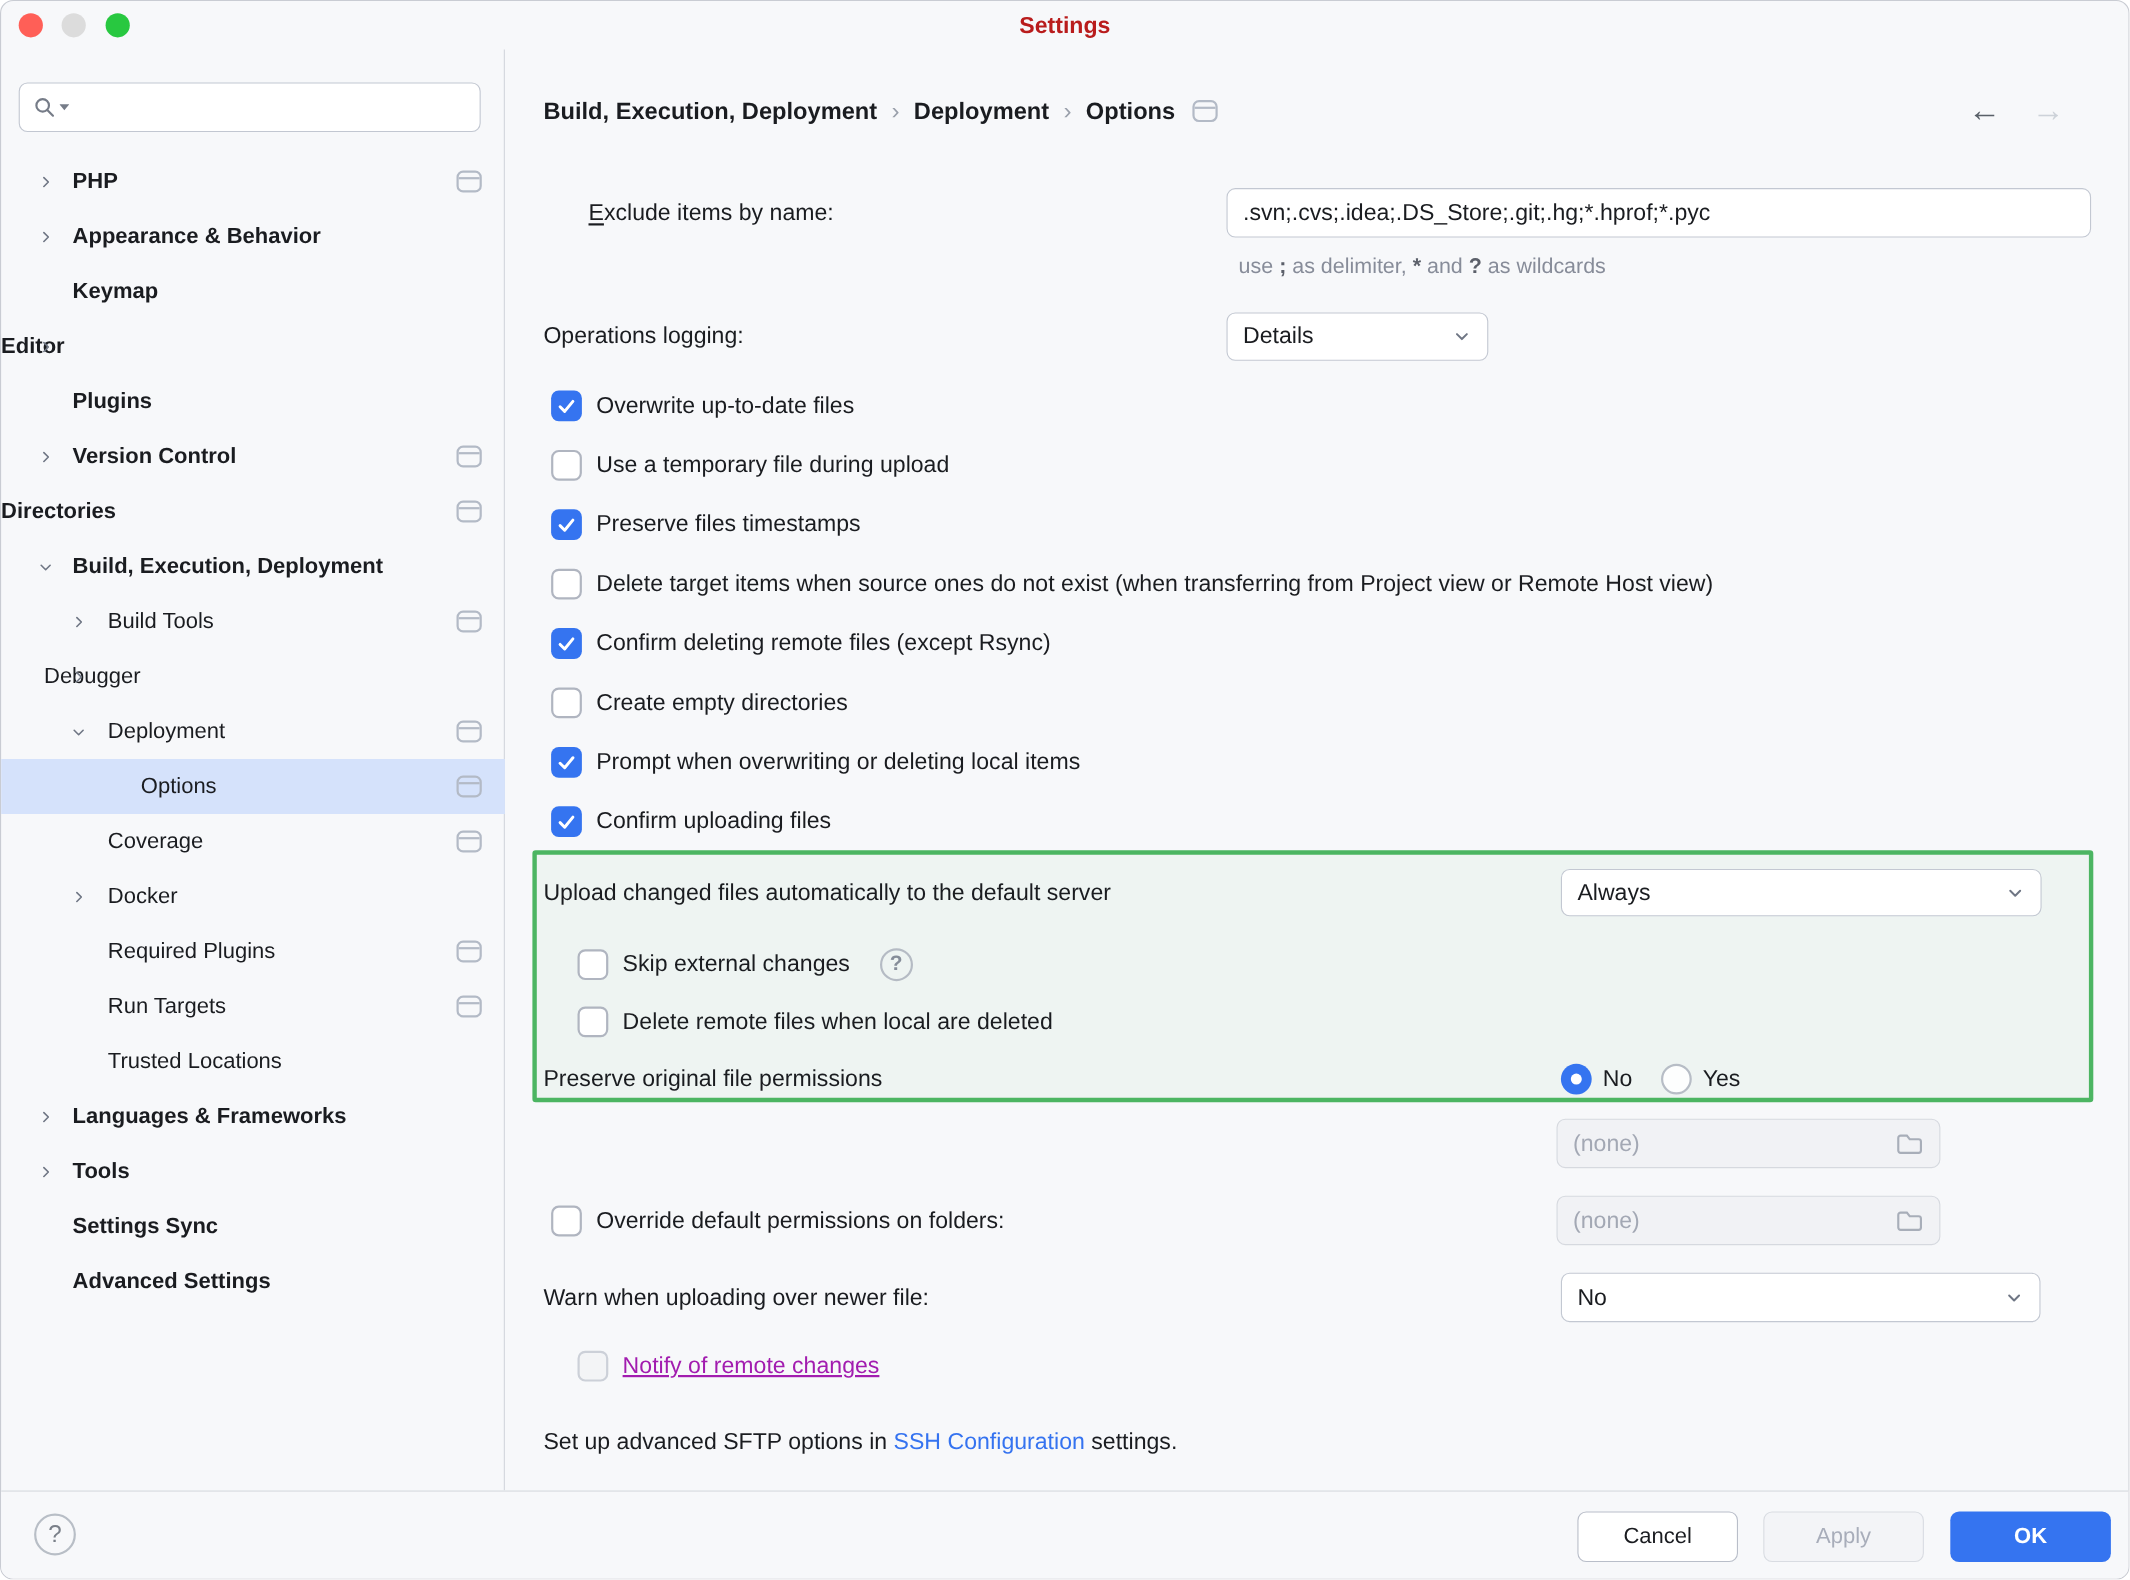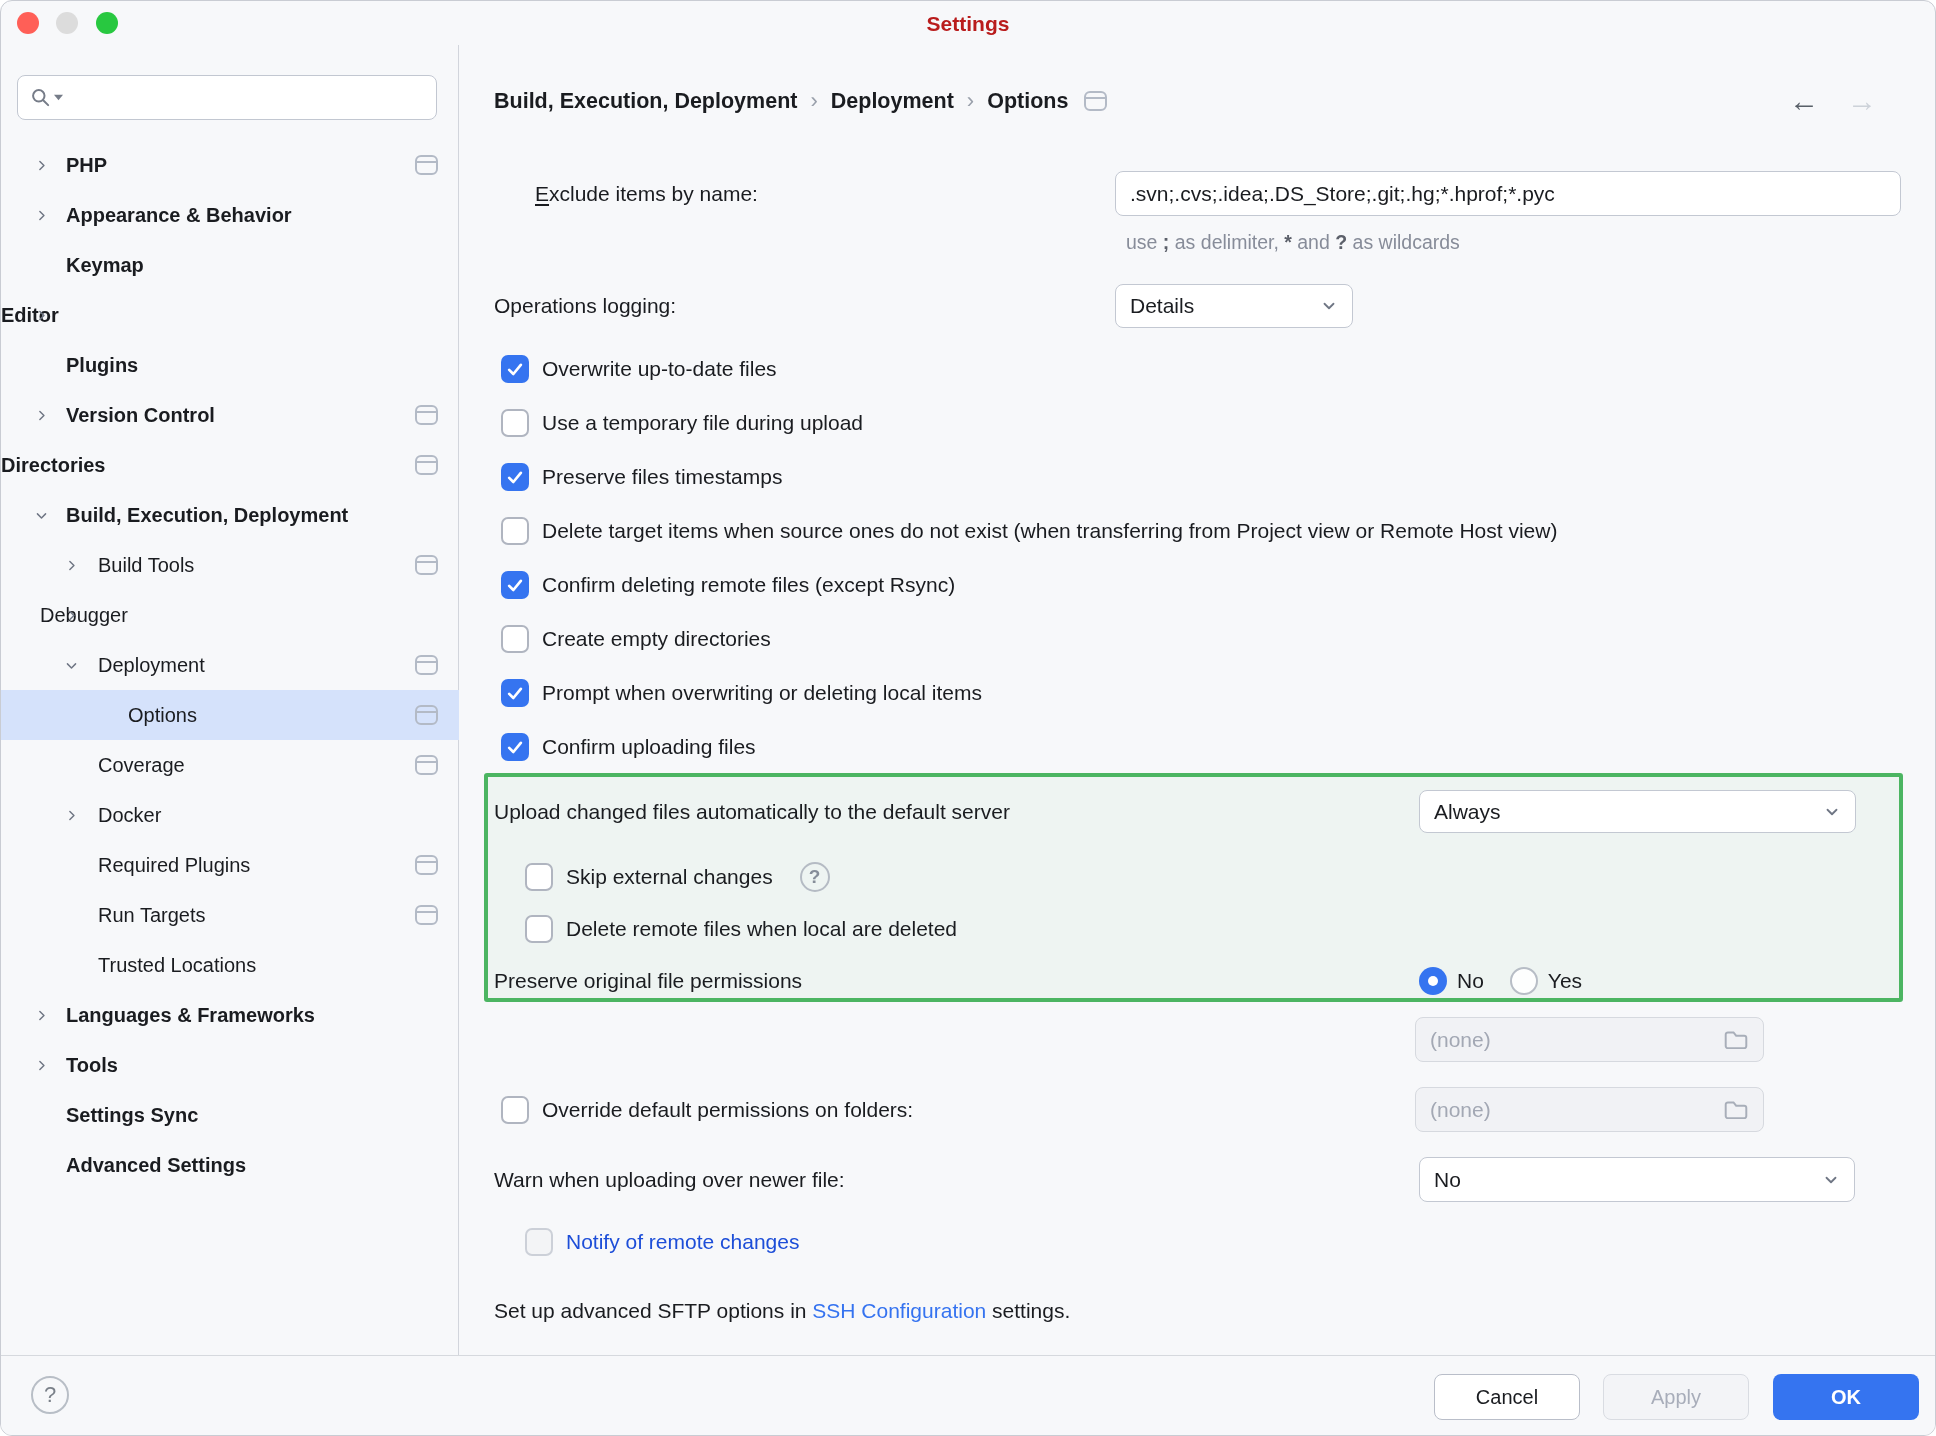--- a/index.html
+++ b/index.html
@@ -52,21 +52,21 @@
   .hint b{color:#5c606a;}
   .dropdown{position:absolute;background:#fff;border:1px solid #c3c8d2;border-radius:8px;
     display:flex;align-items:center;padding:0 14px;font-size:21px;cursor:default;}
   .dropdown .dval{flex:1;}
   .cbrow{display:flex;align-items:center;gap:13px;}
   .cb{width:28px;height:28px;border-radius:7px;flex:0 0 auto;
     border:2px solid #b0b5c0;background:#fff;display:flex;align-items:center;justify-content:center;}
   .cb.on{border:none;background:#3574f0;}
   .cb.dis{border-color:#ccd0d8;background:#f3f4f6;}
   .cblbl{font-size:21px;white-space:nowrap;}
-  .cblbl.dis{color:#1d4ed8;}
+  .cblbl.dis{color:#a21caf;text-decoration:underline;}
   .checklist{position:absolute;left:41px;top:297px;}
   .checklist .cbrow{height:54px;}
   
   .group{position:absolute;left:24px;top:728px;width:1419px;height:229px;
     border:4px solid #4cb562;border-radius:3px;background:rgba(76,181,98,0.05);}
   .group .g-upload{position:absolute;left:6px;top:10px;height:50px;display:flex;align-items:center;font-size:21px;}
   .group .g-dd{left:931px;top:13px;width:437px;height:43px;}
   .group .g-skip{position:absolute;left:37px;top:85px;}
   .group .g-del{position:absolute;left:37px;top:138px;}
   .group .g-perm{position:absolute;left:6px;top:180px;height:48px;display:flex;align-items:center;font-size:21px;}

